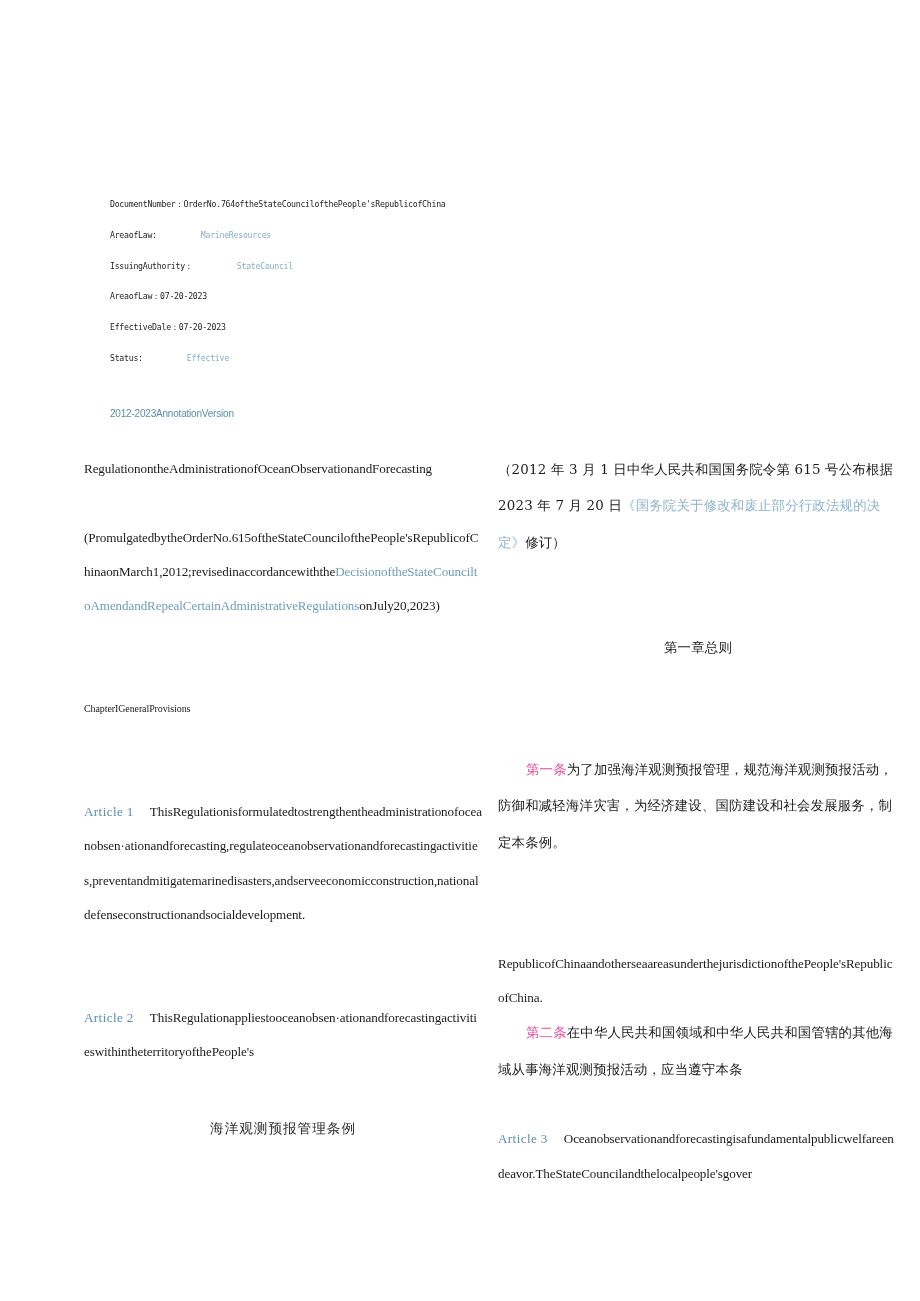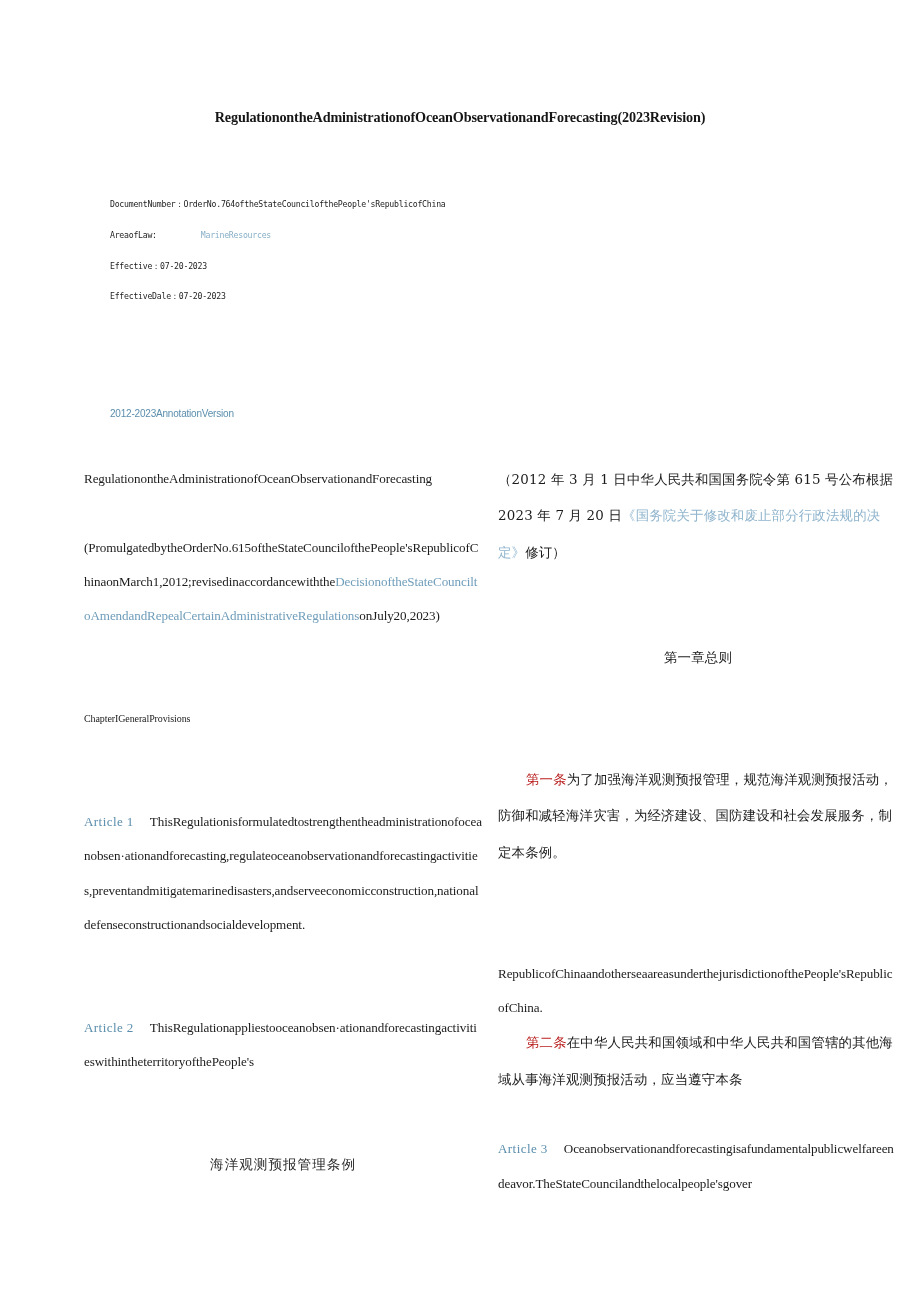--- a/index.html
+++ b/index.html
@@ -73,21 +73,21 @@
     font-family: "Liberation Sans", "DejaVu Sans", sans-serif;
     font-size: 10px;
     color: #5b8ead;
     letter-spacing: -0.2px;
     cursor: pointer;
   }
 
   
   .col {
     position: absolute;
-    top: 462px;
+    top: 452px;
     font-size: 13.1px;
     line-height: 34.3px;
     color: #1b1b1b;
     letter-spacing: -0.1px;
   }
   .col-left {
     left: 84px;
     width: 398px;
   }
   .col-right {
@@ -137,67 +137,71 @@
   .cn-center {
     text-align: center;
   }
   .cn-indent {
     text-indent: 28px;
   }
   .cn-link {
     color: #8fb4cd;
   }
   .cn-article-ref {
-    color: #b91c1c;
+    color: #ec4899;
   }
   .cn-caption {
     position: absolute;
     top: 1120px;
     left: 84px;
     width: 398px;
     text-align: center;
     font-family: "DejaVu Serif", "Liberation Serif", serif;
     font-size: 13.6px;
     color: #2a2a2a;
     letter-spacing: 1px;
-    margin-top: 36px;
   }
 
   .mixed-en {
     font-family: "Liberation Serif", "DejaVu Serif", serif;
     word-break: break-all;
   }
 </style>
 </head>
 <body>
 
 <div class="page">
 
-  <div class="doc-title">RegulationontheAdministrationofOceanObservationandForecasting(2023Revision)</div>
 
   <div class="meta-block">
 
     <div class="meta-row">
       <span class="meta-label">DocumentNumber：</span><span class="meta-value plain">OrderNo.764oftheStateCouncilofthePeople'sRepublicofChina</span>
     </div>
 
     <div class="meta-row">
       <span class="meta-label">AreaofLaw:</span><span class="meta-value link">MarineResources</span>
     </div>
 
 
-
-    <div class="meta-row">
-      <span class="meta-label">Effective：</span><span class="meta-value plain">07-20-2023</span>
+    <div class="meta-row">
+      <span class="meta-label">IssuingAuthority：</span><span class="meta-value link">StateCouncil</span>
+    </div>
+
+    <div class="meta-row">
+      <span class="meta-label">AreaofLaw：</span><span class="meta-value plain">07-20-2023</span>
     </div>
 
     <div class="meta-row">
       <span class="meta-label">EffectiveDale：</span><span class="meta-value plain">07-20-2023</span>
     </div>
 
+    <div class="meta-row">
+      <span class="meta-label">Status:</span><span class="meta-value link">Effective</span>
+    </div>
 
   </div>
 
   <div class="annotation-link">2012-2023AnnotationVersion</div>
 
   <div class="col col-left">
 
     <p class="para">RegulationontheAdministrationofOceanObservationandForecasting</p>
 
     <div class="spacer-1"></div>

